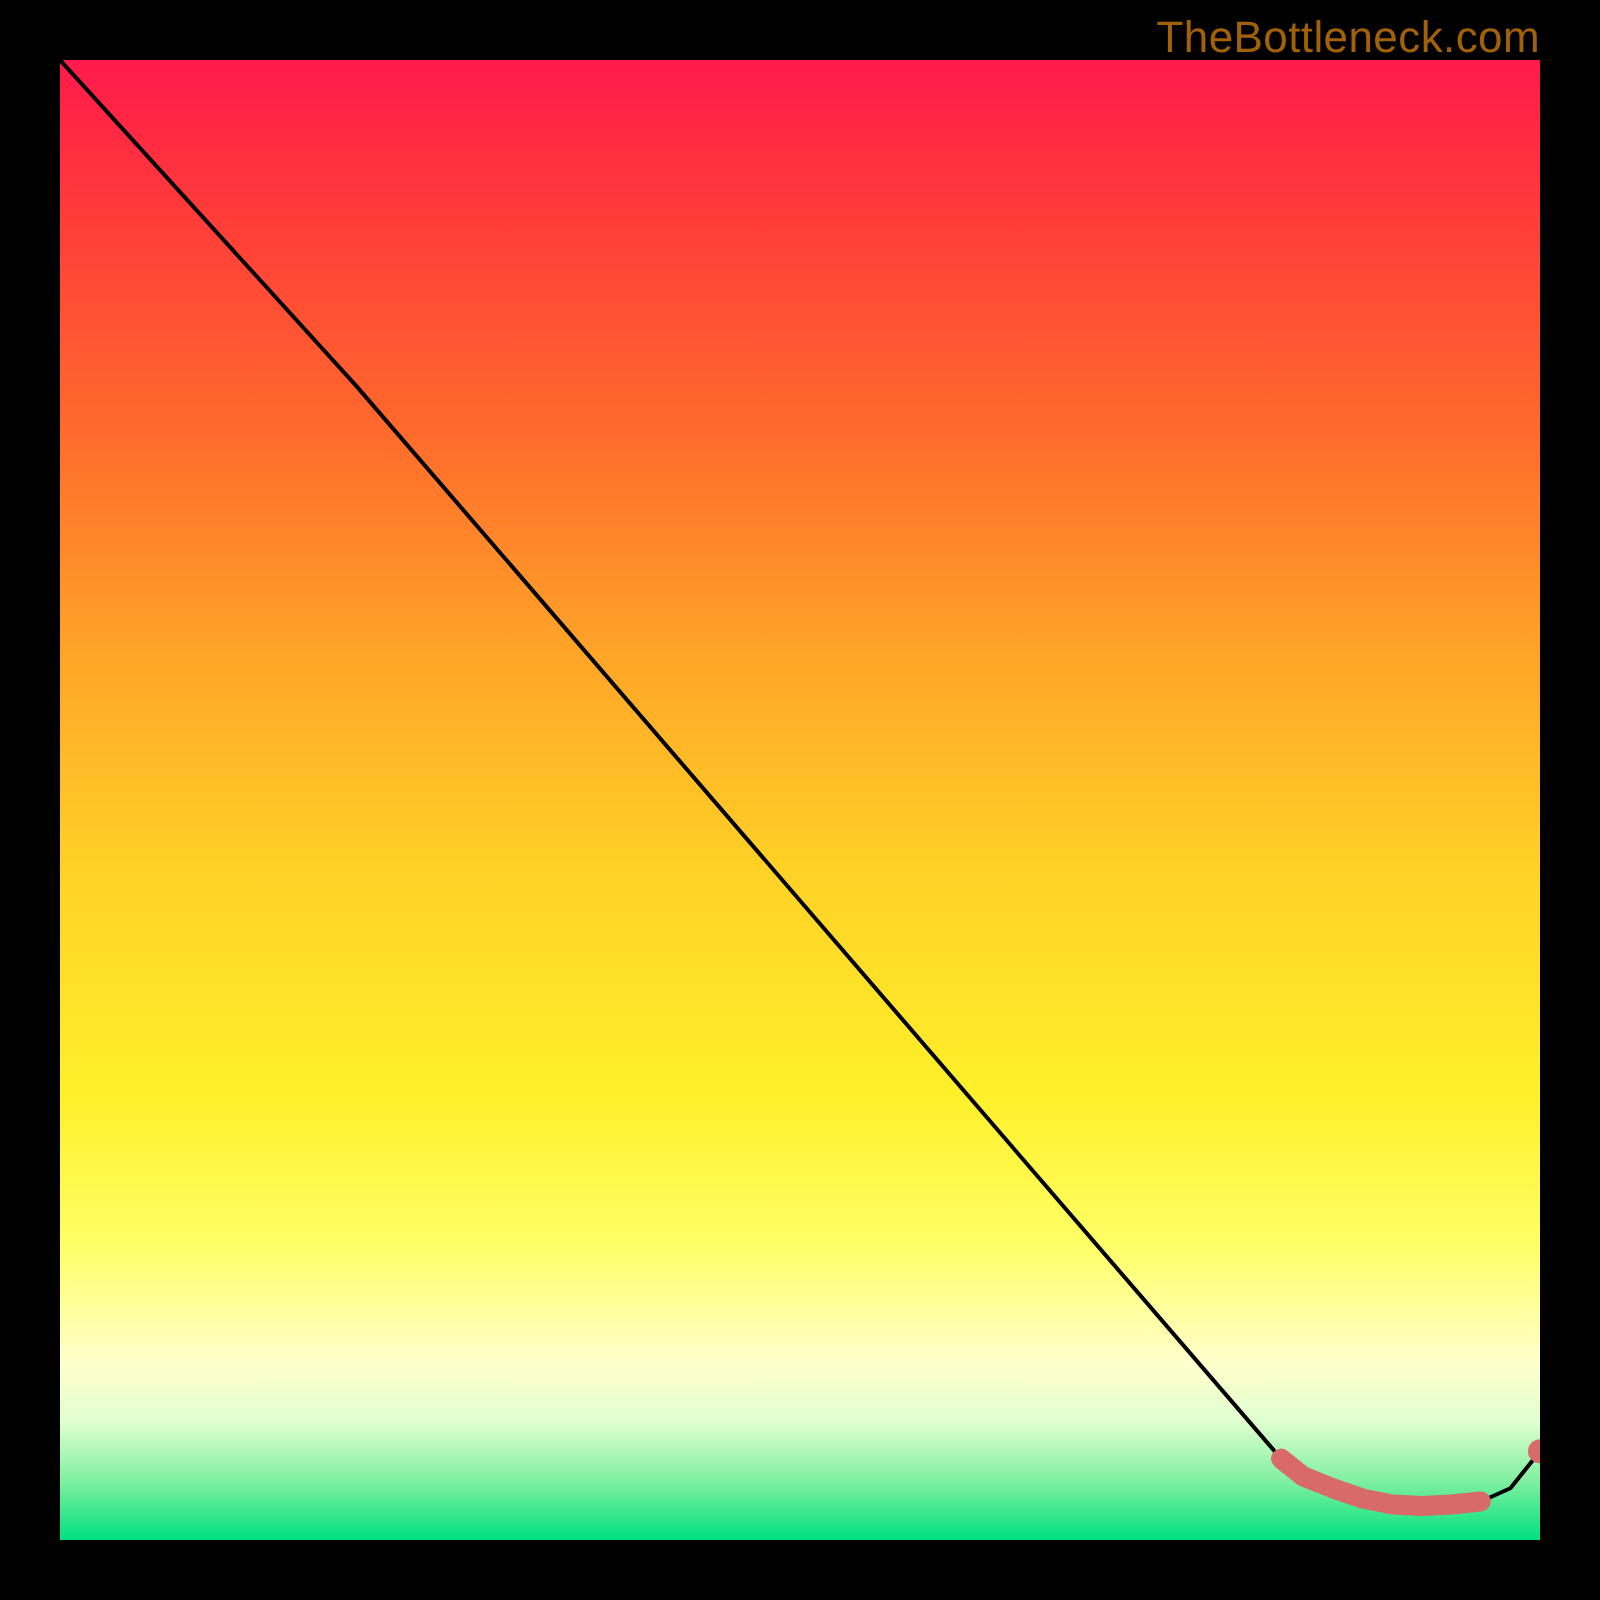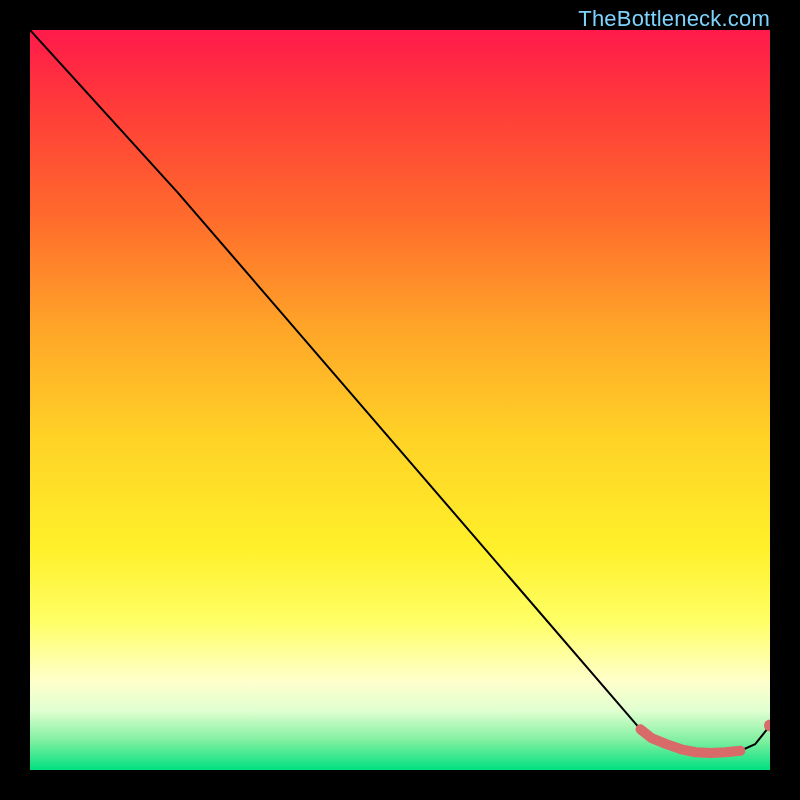--- a/index.html
+++ b/index.html
@@ -41,21 +41,21 @@
     position: absolute;
     left: 0;
     top: 0;
     width: 100%;
     height: 100%;
   }
   .watermark {
     position: absolute;
     top: 6px;
     right: 30px;
-    color: #7dd3fc;
+    color: #a16207;
     font-size: 22px;
     font-weight: 500;
     letter-spacing: 0.2px;
     user-select: none;
   }
 </style>
 </head>
 <body>
 
 <div class="frame">

